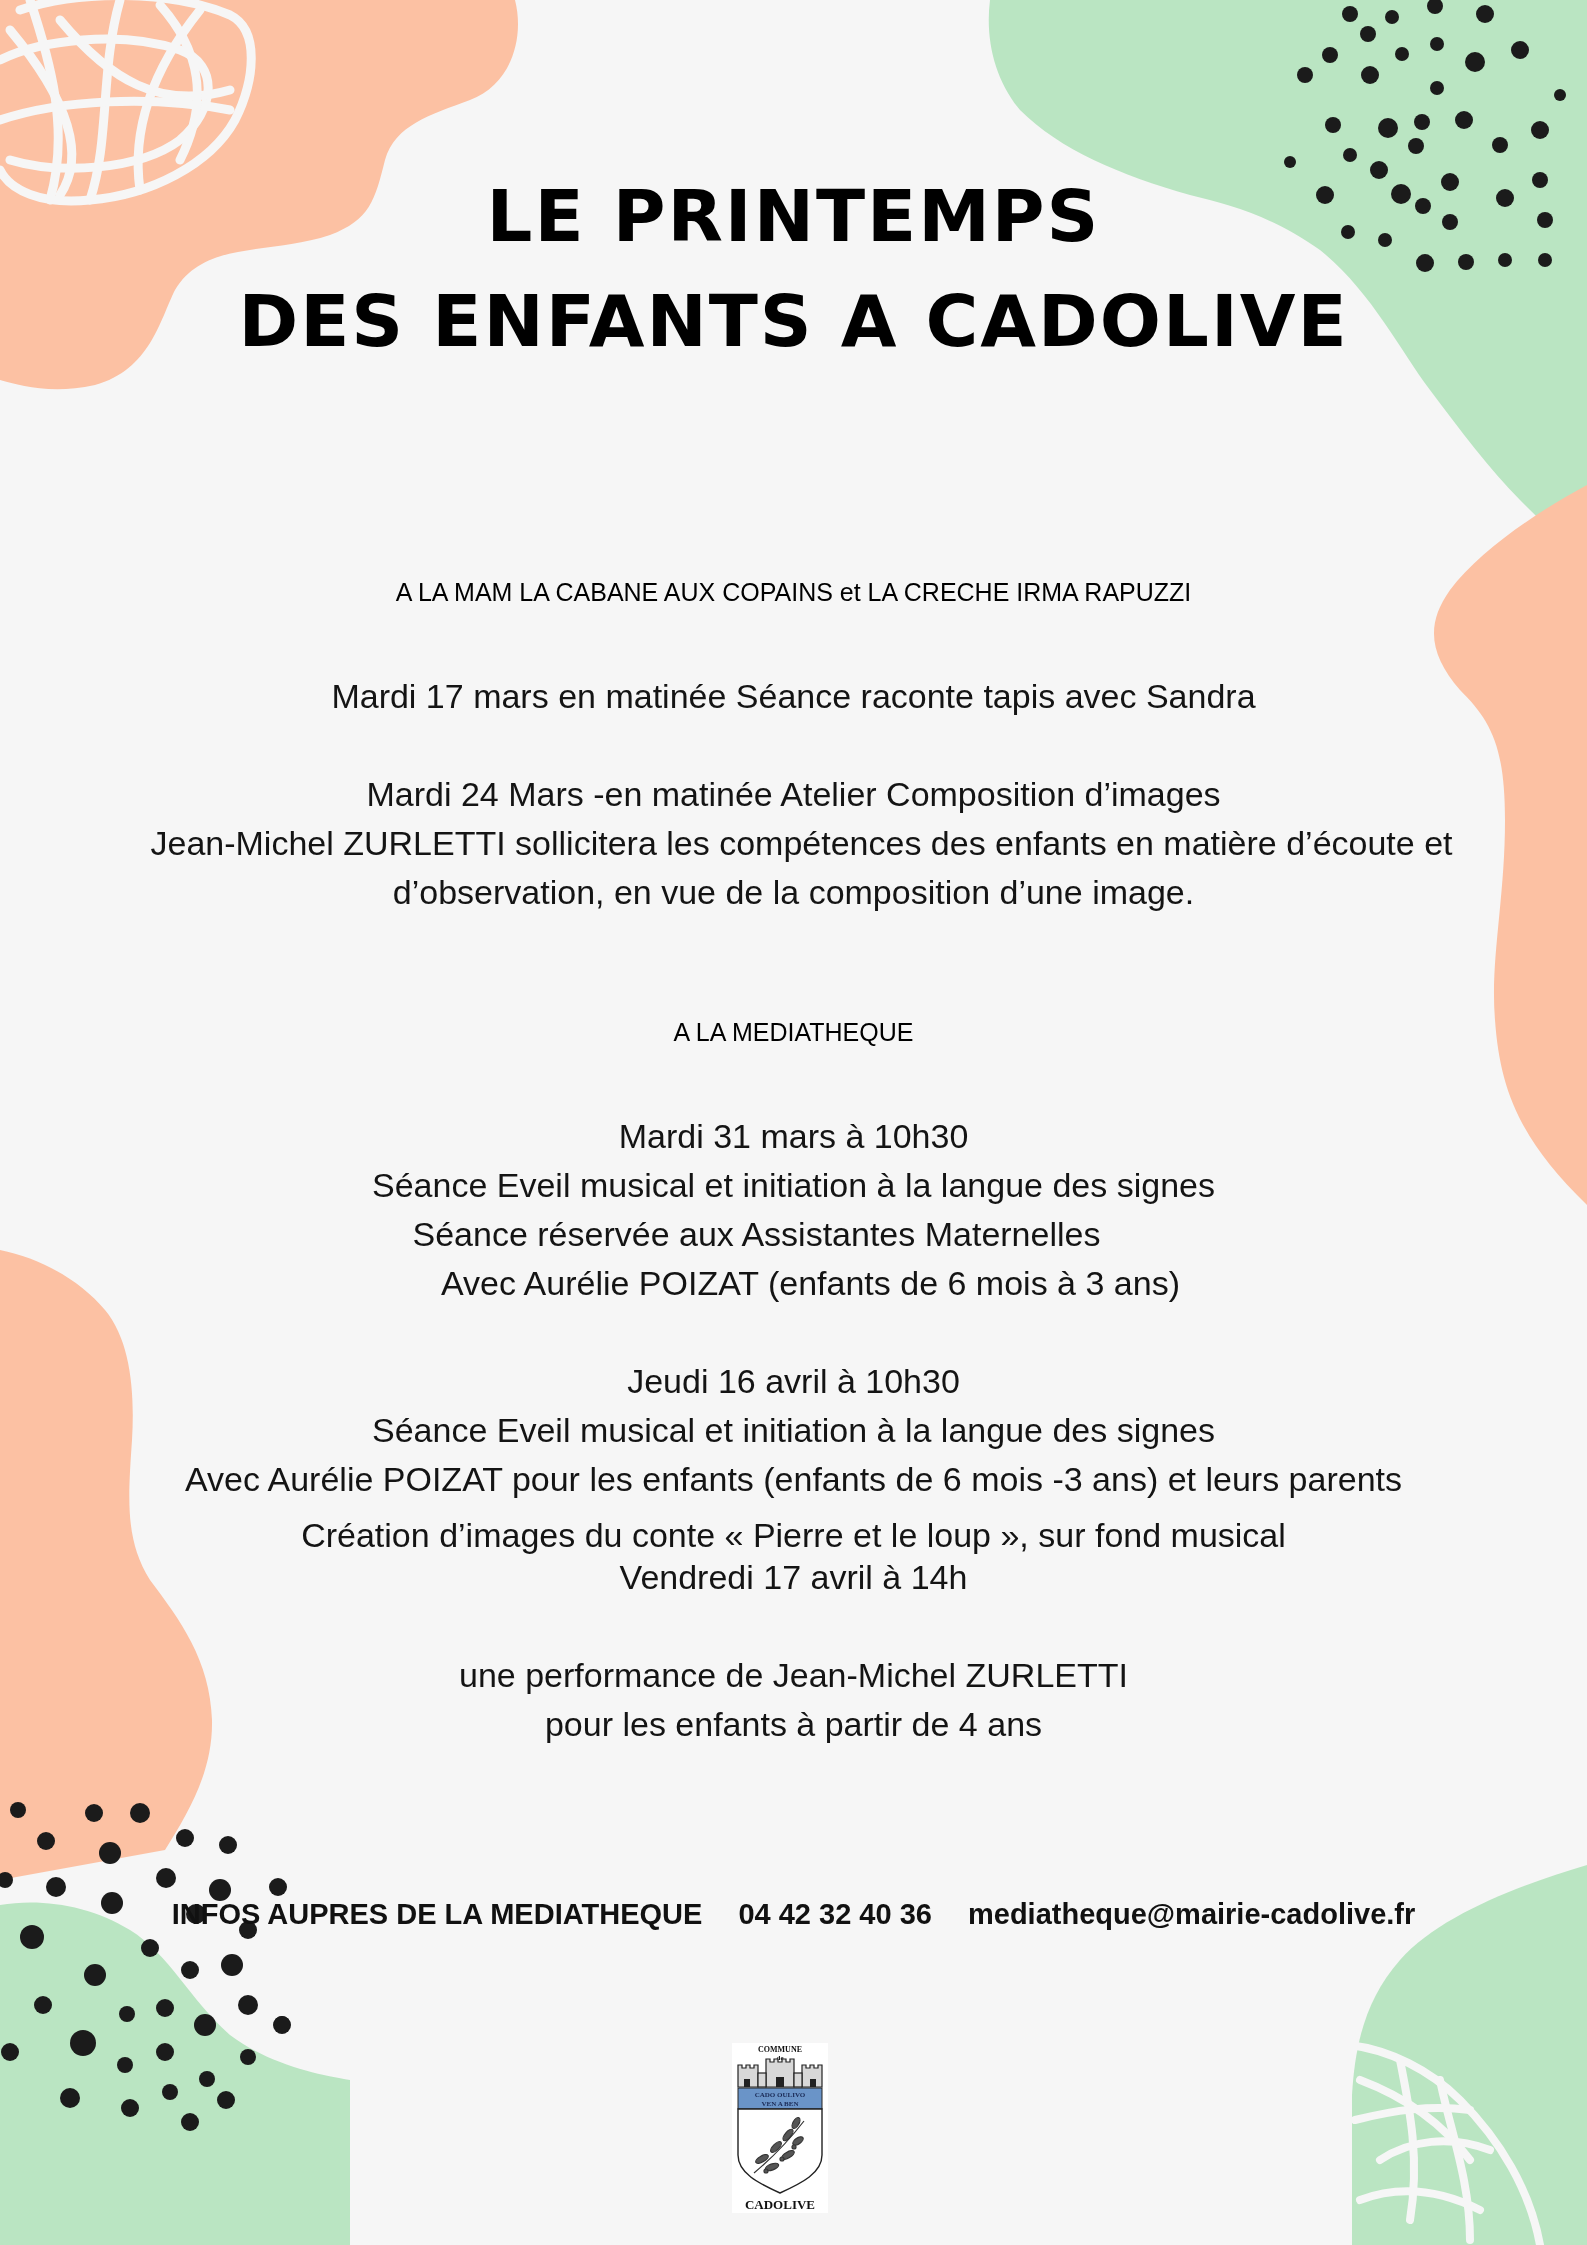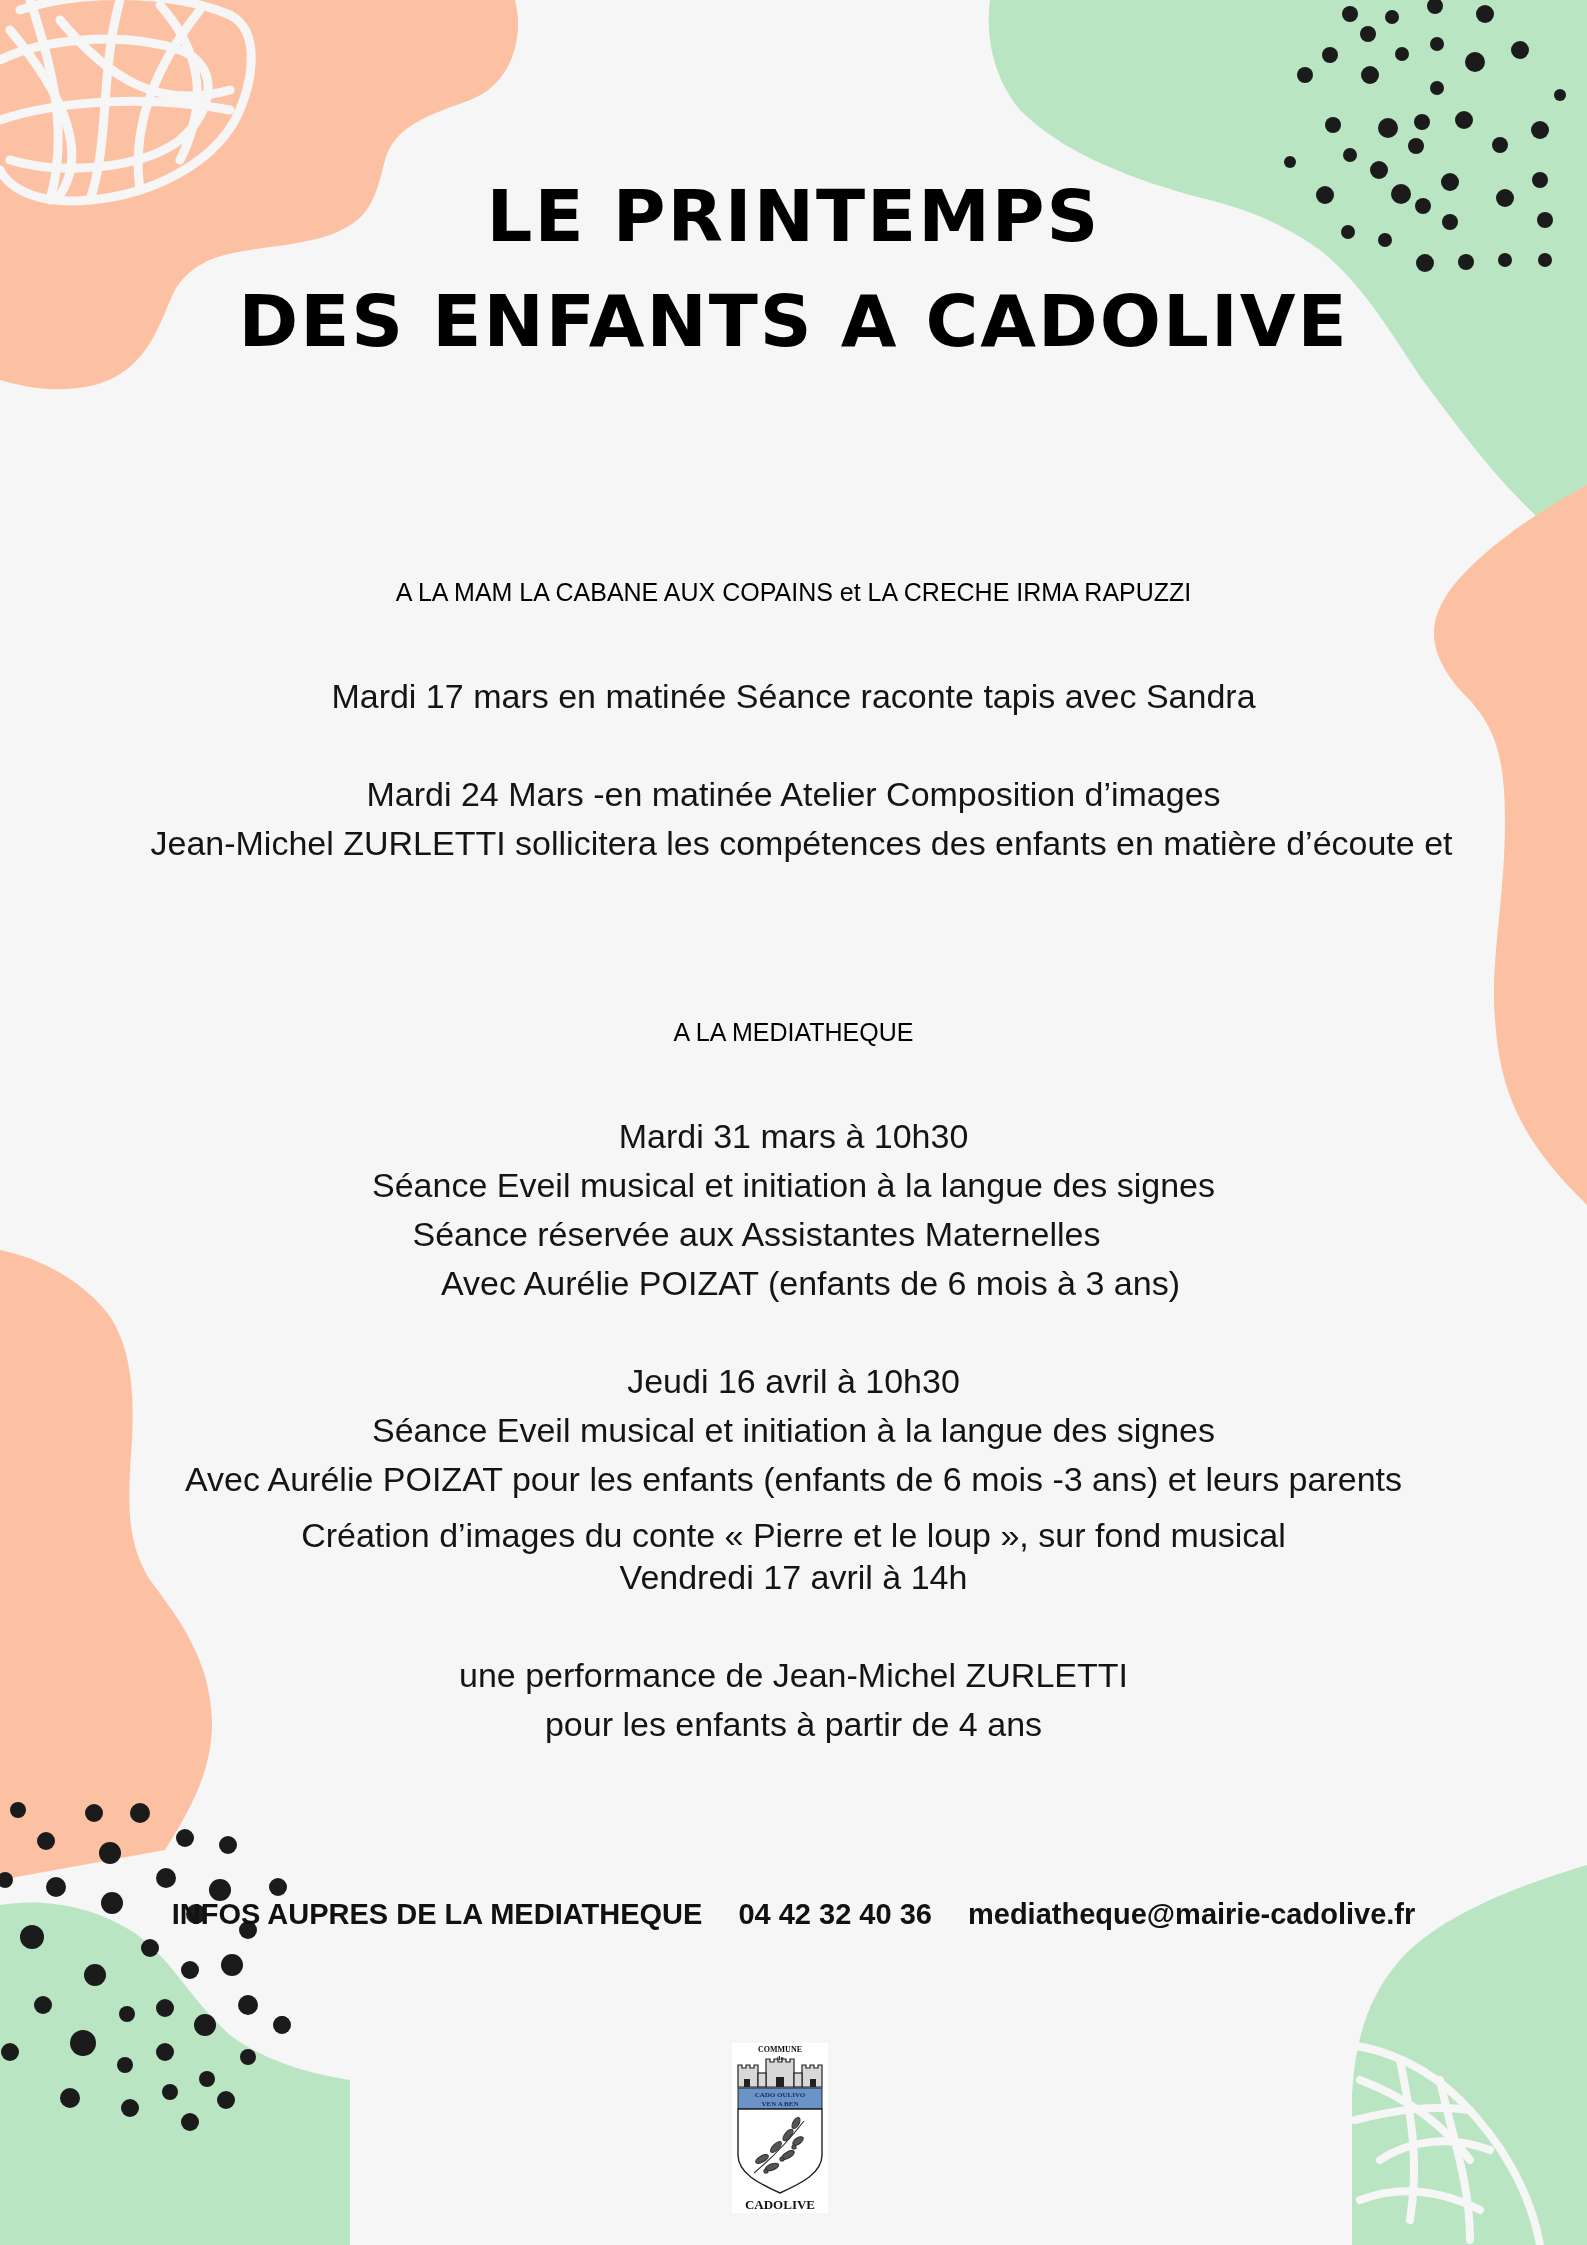--- a/index.html
+++ b/index.html
@@ -197,20 +197,21 @@
 </svg>
 
 <div class="content">
   <div class="title title-line-1">LE PRINTEMPS</div>
   <div class="title title-line-2">DES ENFANTS A CADOLIVE</div>
 
   <div class="line heading" style="top:580px;">A LA MAM LA CABANE AUX COPAINS et LA CRECHE IRMA RAPUZZI</div>
   <div class="line" style="top:679px;">Mardi 17 mars en matinée   Séance raconte tapis avec Sandra</div>
   <div class="line" style="top:777px;">Mardi 24 Mars -en matinée   Atelier Composition d’images</div>
   <div class="line" style="top:826px;padding-left:8px;">Jean-Michel ZURLETTI sollicitera les compétences des enfants en matière d’écoute et</div>
+  <div class="line" style="top:875px;">d’observation, en vue de la composition d’une image.</div>
 
   <div class="line heading" style="top:1020px;">A LA MEDIATHEQUE</div>
 
   <div class="line" style="top:1119px;">Mardi 31 mars à 10h30</div>
   <div class="line" style="top:1168px;">Séance Eveil musical et initiation à la langue des signes</div>
   <div class="line" style="top:1217px; left:-37px;">Séance réservée aux Assistantes Maternelles</div>
   <div class="line" style="top:1266px; left:17px;">Avec Aurélie POIZAT (enfants de 6 mois à 3 ans)</div>
 
   <div class="line" style="top:1364px;">Jeudi 16 avril à 10h30</div>
   <div class="line" style="top:1413px;">Séance Eveil musical et initiation à la langue des signes</div>

